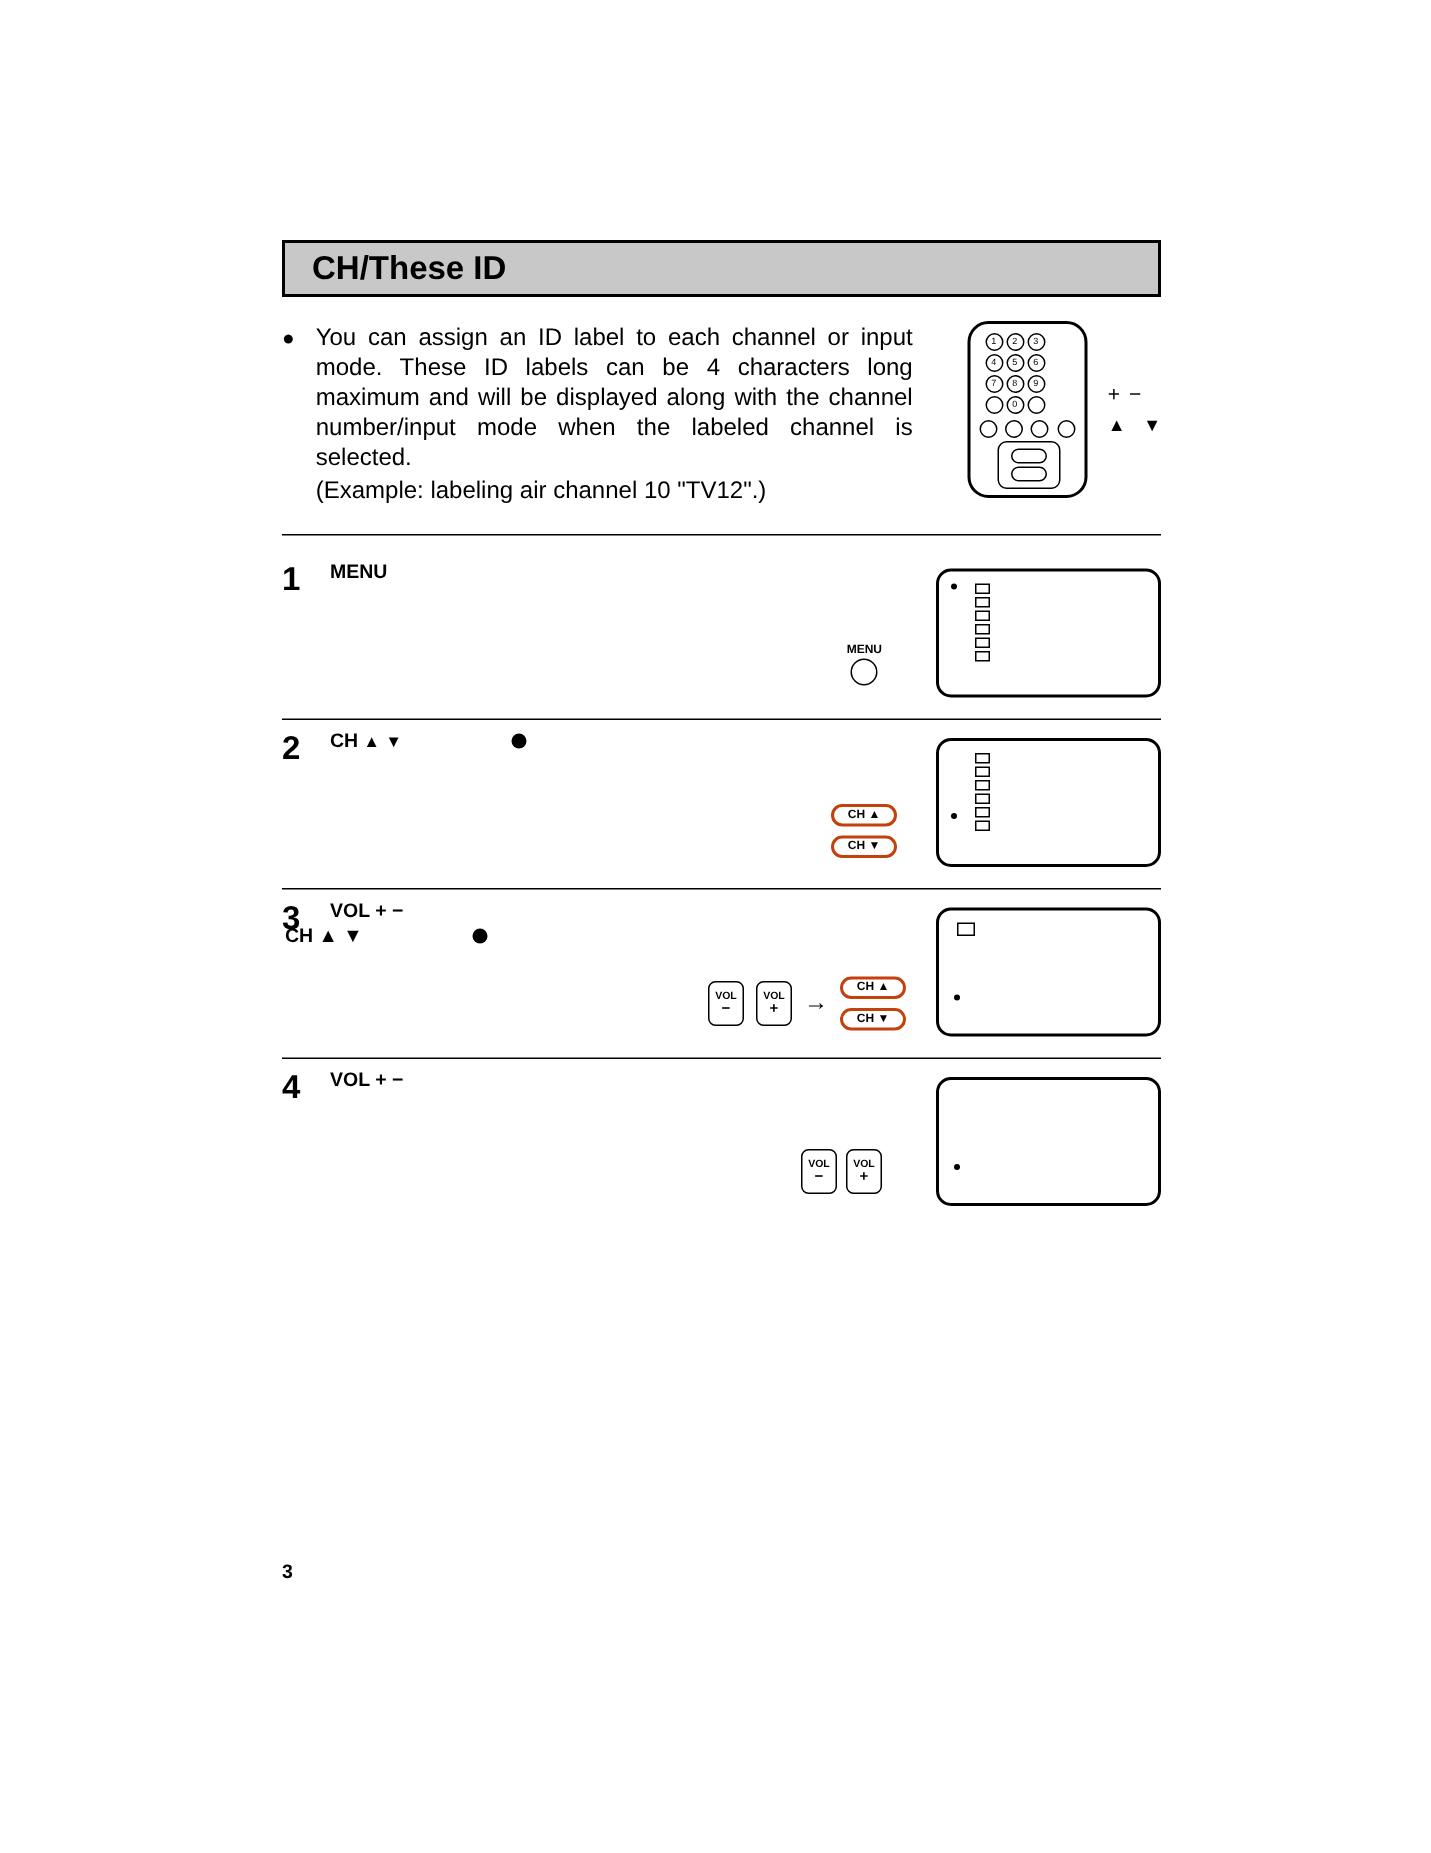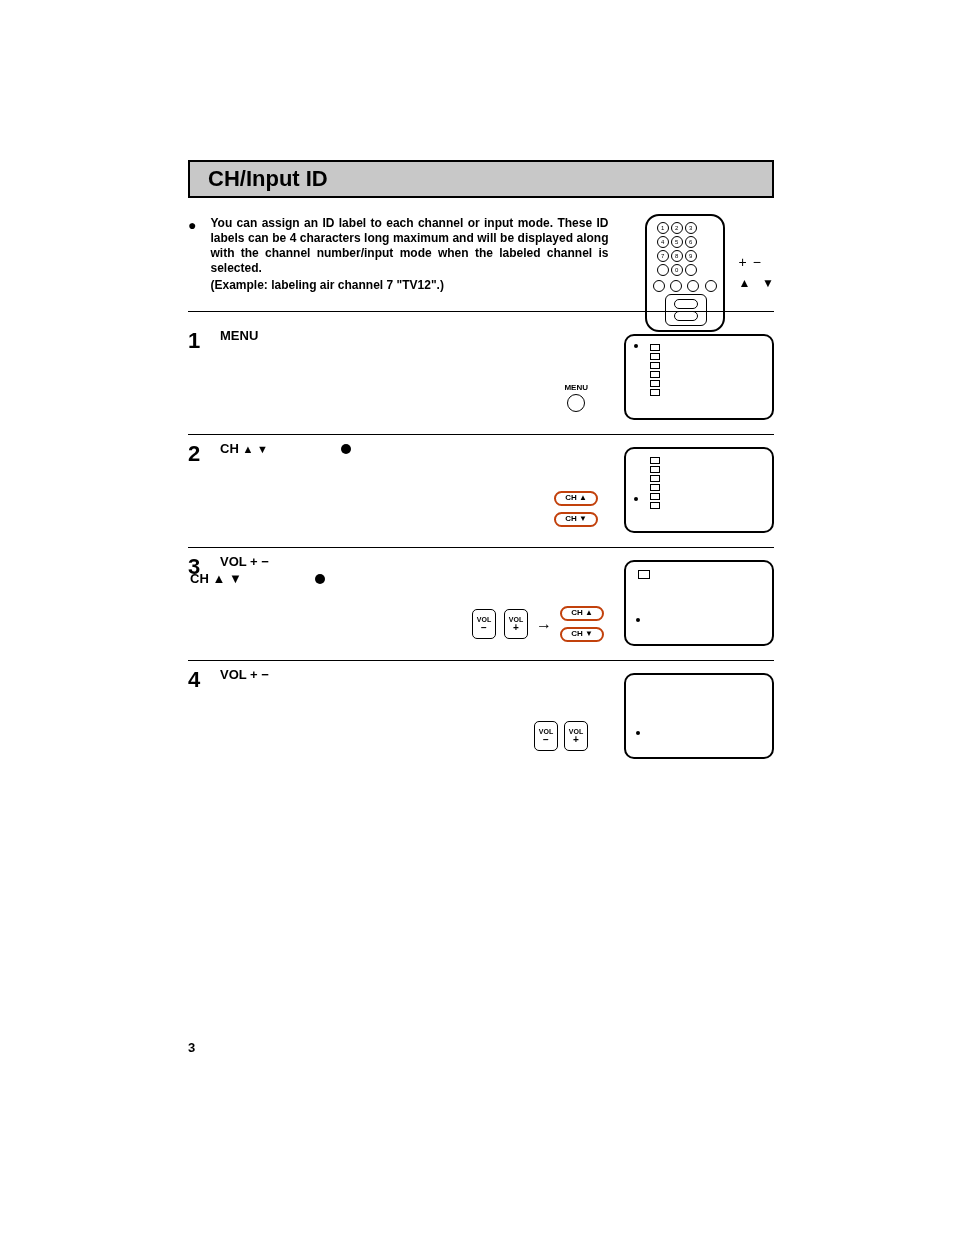--- a/index.html
+++ b/index.html
@@ -33,22 +33,22 @@
     margin-bottom: 18px;
     position: relative;
   }
   .bullet {
     font-size: 14px;
     line-height: 14px;
     margin-right: 14px;
     margin-top: 2px;
   }
   .intro-text {
-    font-size: 12px;
-    font-weight: bold;
+    font-size: 16px;
+    font-weight: normal;
     text-align: justify;
     width: 398px;
     line-height: 1.25;
   }
   .remote-block {
     position: absolute;
     right: 0;
     top: -2px;
     display: flex;
     align-items: center;
@@ -250,28 +250,28 @@
     font-size: 13px;
     font-weight: bold;
   }
 </style>
 </head>
 <body>
 
 <div class="page">
 
   <div class="title-bar">
-    <h1>CH/Input ID</h1>
+    <h1>CH/These ID</h1>
   </div>
 
   <div class="intro-row">
     <div class="bullet">●</div>
     <div>
       <div class="intro-text">You can assign an ID label to each channel or input mode. These ID labels can be 4 characters long maximum and will be displayed along with the channel number/input mode when the labeled channel is selected.</div>
-      <div class="intro-text" style="margin-top:2px">(Example: labeling air channel 7 "TV12".)</div>
+      <div class="intro-text" style="margin-top:2px">(Example: labeling air channel 10 "TV12".)</div>
     </div>
 
     <div class="remote-block">
       <div class="remote">
         <div class="num-grid">
           <span>1</span>
             <span>2</span>
             <span>3</span>
           <span>4</span>
             <span>5</span>

